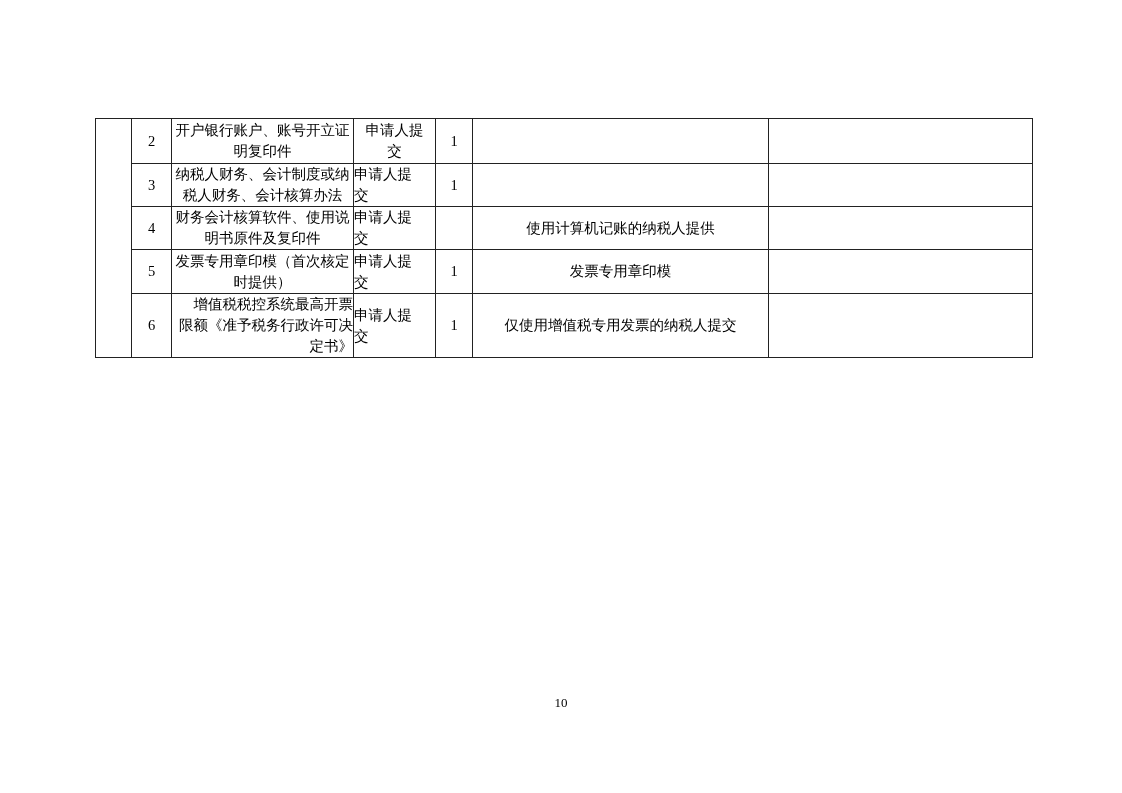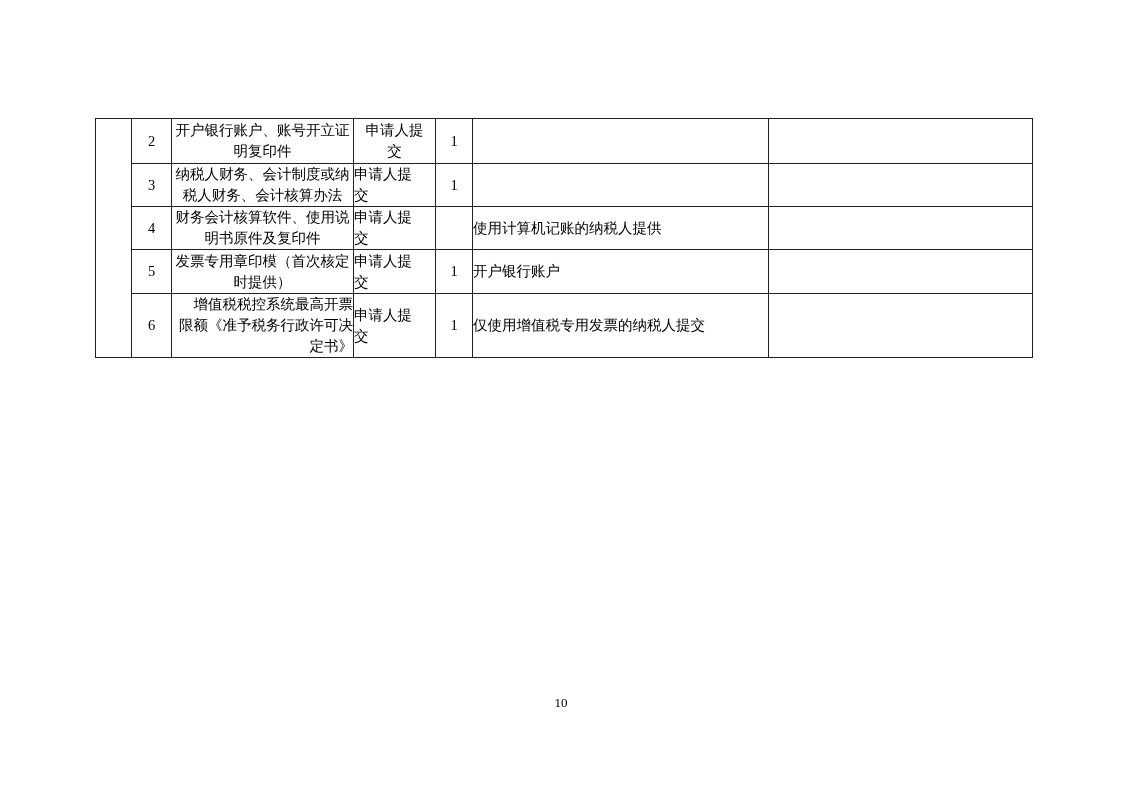--- a/index.html
+++ b/index.html
@@ -34,21 +34,21 @@
   tr.r-4 { height: 43px; }
   tr.r-5 { height: 44px; }
   tr.r-6 { height: 64px; }
   .c-blank { }
   .c-num { text-align: center; }
   .c-name { padding: 1px 3px; white-space: pre-line; text-align: center; }
   .c-name.center { text-align: right; }
   .c-source { padding: 1px 4px; white-space: pre-line; text-align: left; }
   .c-source.center { text-align: center; }
   .c-qty { text-align: center; }
-  .c-remark { padding: 1px 7px; text-align: left; }
+  .c-remark { padding: 1px 7px; text-align: center; }
   .c-extra { }
   .page-number {
     position: absolute;
     top: 695px;
     left: 0;
     width: 100%;
     text-align: center;
     font-size: 13px;
     line-height: 16px;
   }
@@ -98,21 +98,21 @@
       <td class="c-remark">使用计算机记账的纳税人提供</td>
       <td class="c-extra"></td>
     </tr>
     <tr class="r-5">
       <td class="c-num">5</td>
       <td class="c-name">发票专用章印模（首次核定
 时提供）</td>
       <td class="c-source">申请人提
 交</td>
       <td class="c-qty">1</td>
-      <td class="c-remark">开户银行账户</td>
+      <td class="c-remark">发票专用章印模</td>
       <td class="c-extra"></td>
     </tr>
     <tr class="r-6">
       <td class="c-num">6</td>
       <td class="c-name center">增值税税控系统最高开票
 限额《准予税务行政许可决
 定书》</td>
       <td class="c-source">申请人提
 交</td>
       <td class="c-qty">1</td>

